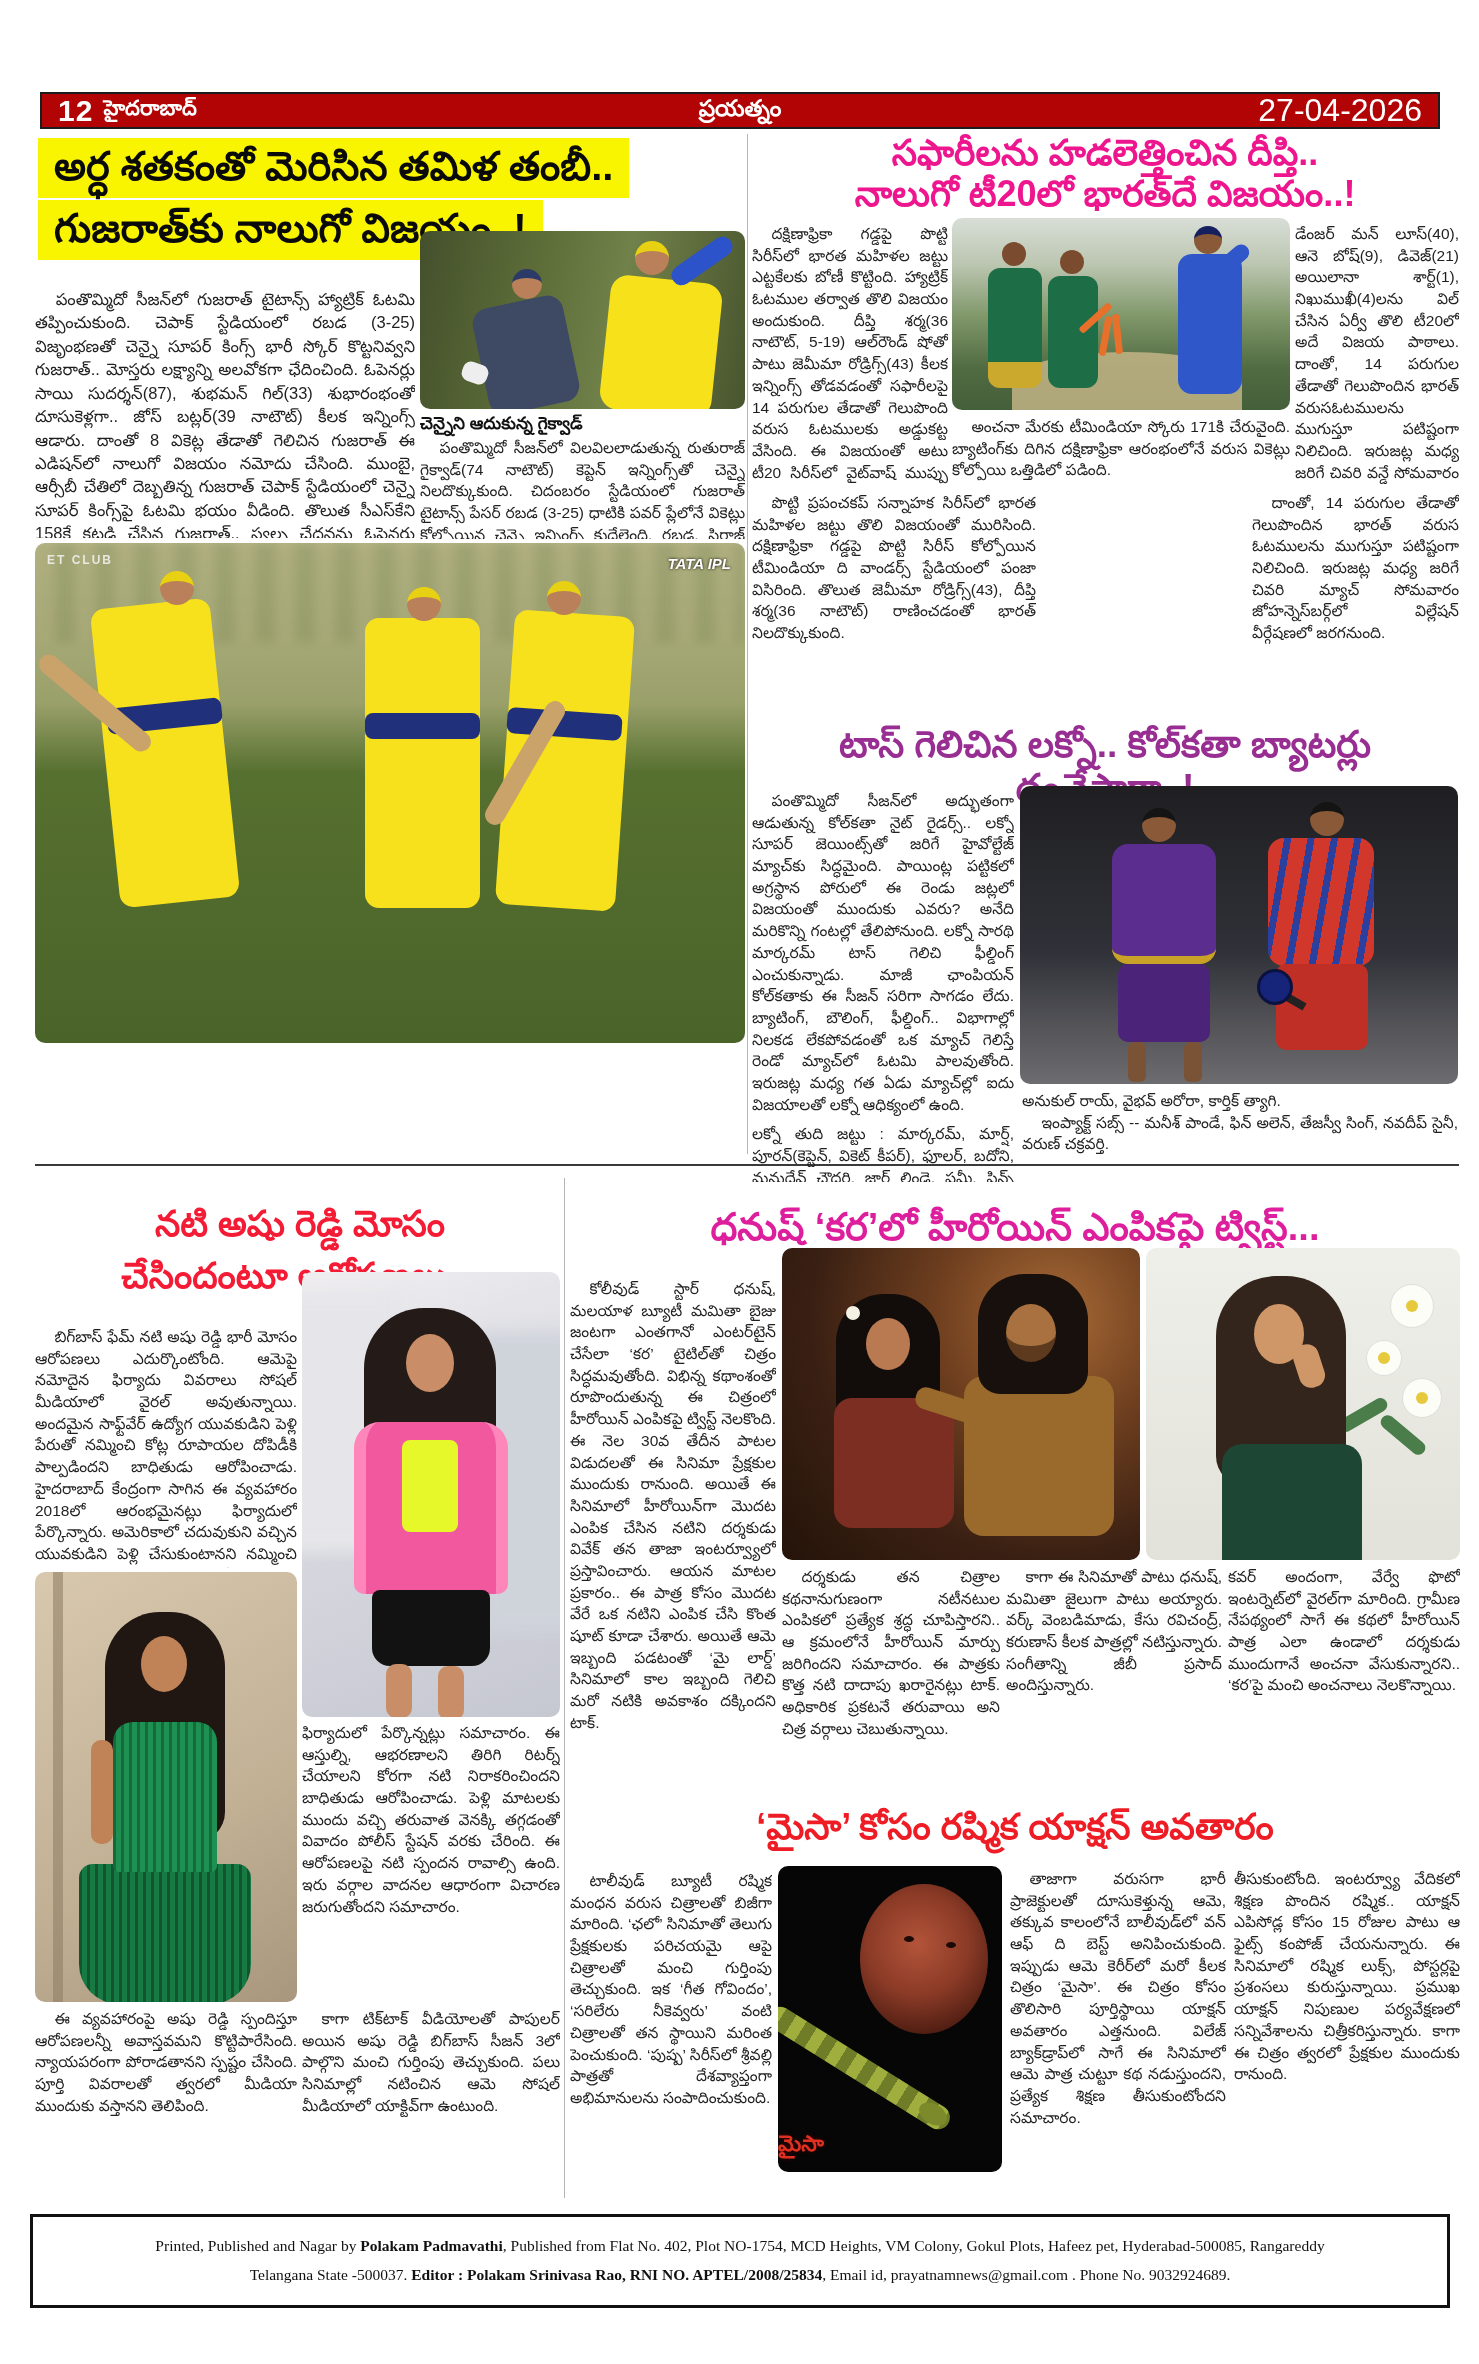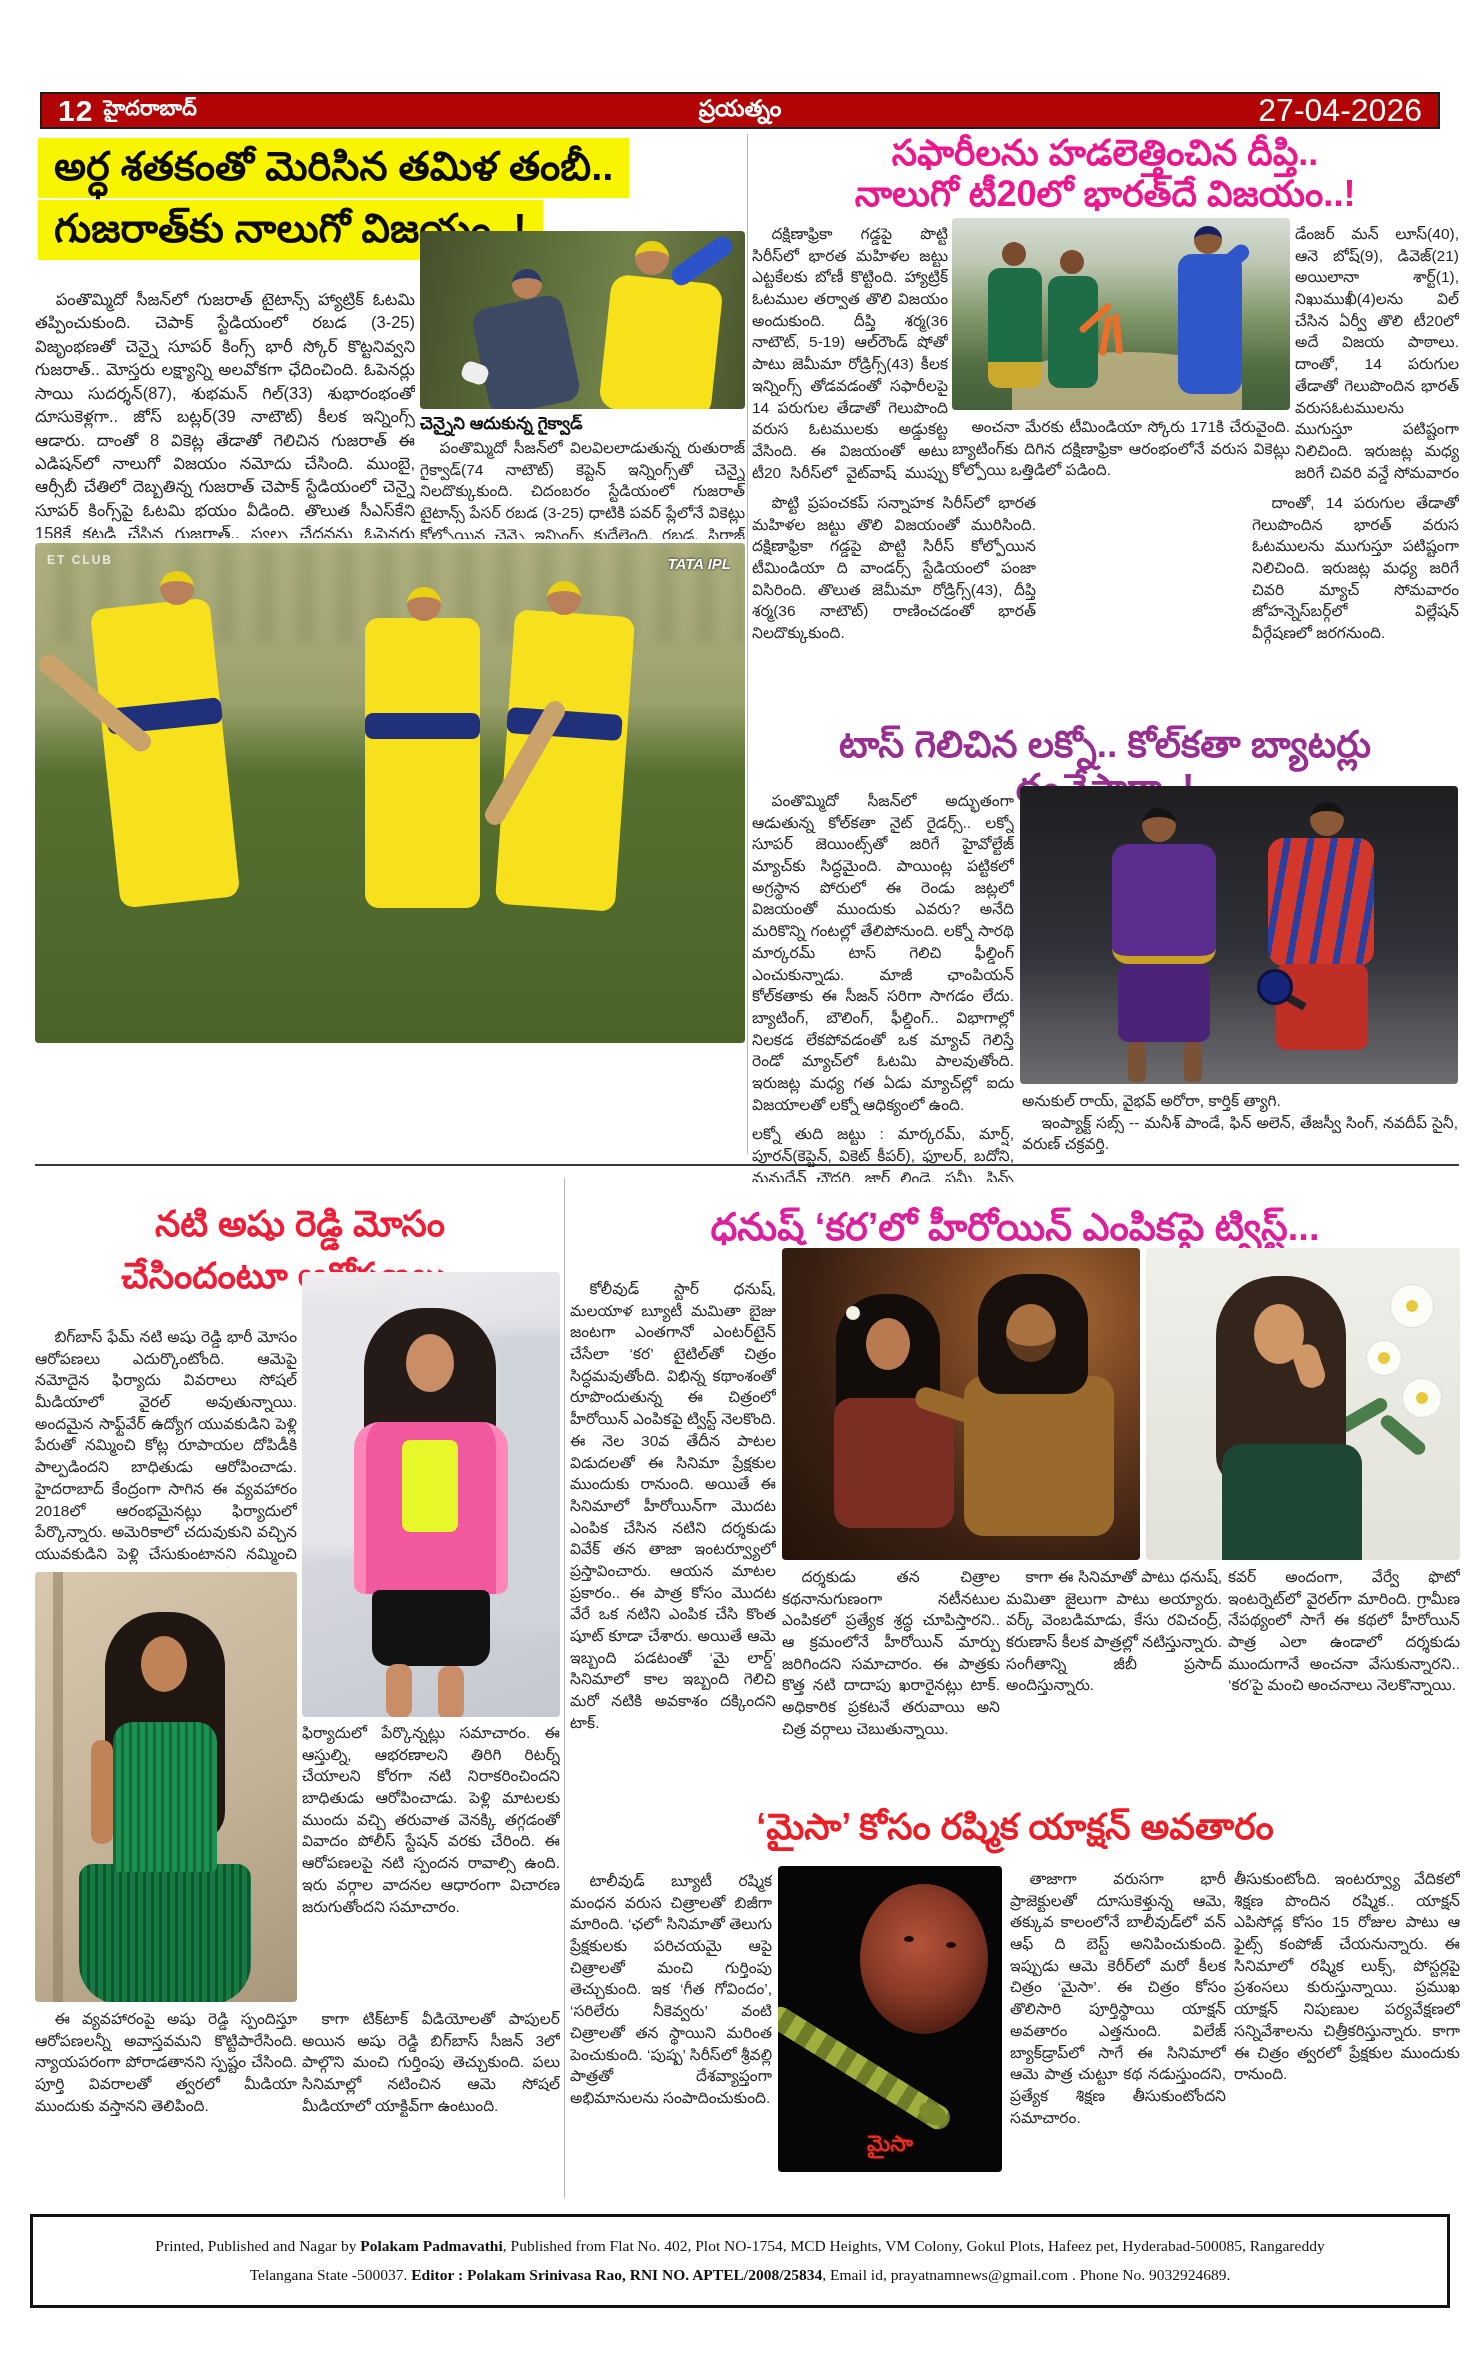--- a/index.html
+++ b/index.html
@@ -30,21 +30,21 @@
   .col p.np{text-indent:0}
   .f16{font-size:16.5px;line-height:1.42}
   .f15{font-size:15.5px;line-height:1.4}
   .subhead{position:absolute;font-weight:bold;color:#111;font-size:17px}
 
   
   .vrule{position:absolute;width:1px;background:#b5b5b5}
   .hrule{position:absolute;height:2px;background:#3a3a3a}
 
   
-  .photo{position:absolute;overflow:hidden;border-radius:4px}
+  .photo{position:absolute;overflow:hidden;border-radius:10px}
   .photo *{position:absolute}
   .sign{font-size:12px;color:#f3f3f3;font-weight:bold;letter-spacing:2px;opacity:.85}
   .ipl{font-size:15px;color:#fff;font-weight:bold;font-style:italic;text-shadow:0 0 3px #000}
 
   .ph-gtcsk{background:linear-gradient(100deg,#44502c,#5d6d38 35%,#71814a 60%,#49552e)}
   .gt-body{left:60px;top:70px;width:92px;height:108px;background:#3e4a63;border-radius:16px;transform:rotate(-12deg)}
   .gt-head{left:92px;top:38px;width:30px;height:30px;background:#b9805a;border-radius:50%;border-top:9px solid #2b3a66}
   .gt-glove{left:42px;top:132px;width:26px;height:20px;background:#eee;border-radius:8px;transform:rotate(20deg)}
   .csk-body{right:28px;top:48px;width:112px;height:135px;background:#f6e11a;border-radius:18px;transform:rotate(6deg)}
   .csk-head{right:76px;top:10px;width:34px;height:34px;background:#b9805a;border-radius:50%;border-top:10px solid #e8d012}
@@ -131,21 +131,21 @@
   .po-hair{left:70px;top:28px;width:130px;height:210px;background:#33241c;border-radius:60px 60px 30px 30px}
   .po-face{left:108px;top:56px;width:50px;height:60px;background:#cf9668;border-radius:50%}
   .po-hand{left:150px;top:96px;width:26px;height:44px;background:#cf9668;border-radius:12px;transform:rotate(-18deg)}
   .po-top{left:76px;top:196px;width:140px;height:116px;background:#1d4634;border-radius:20px 20px 0 0}
 
   .ph-maisa{background:#060606}
   .ms-face{right:14px;top:18px;width:128px;height:150px;background:radial-gradient(circle at 45% 40%,#b3543a 0%,#8a3a26 45%,#4e1d12 80%,rgba(0,0,0,0) 100%);border-radius:50%}
   .ms-eye{right:88px;top:70px;width:10px;height:6px;background:#1a0b07;border-radius:50%;box-shadow:42px 6px #1a0b07}
   .ms-snake{left:-24px;top:190px;width:210px;height:24px;border-radius:13px;background:repeating-linear-gradient(90deg,#9fae3d 0 12px,#6f7c28 12px 24px);transform:rotate(32deg)}
   .ms-snakehead{left:140px;top:238px;width:30px;height:20px;background:#7c8a2c;border-radius:50%;transform:rotate(32deg)}
-  .ms-title{left:0;right:0;bottom:10px;text-align:center;color:#e03020;font-weight:bold;font-size:22px;text-shadow:0 0 4px #400}
+  .ms-title{left:0;right:0;bottom:10px;text-align:left;color:#e03020;font-weight:bold;font-size:22px;text-shadow:0 0 4px #400}
 
   
   .footer{position:absolute;left:30px;top:2198px;width:1420px;height:94px;border:3px solid #111;background:#fff;
           font-family:"Liberation Serif","DejaVu Serif",serif;font-size:15.5px;color:#111;text-align:center;
           display:flex;flex-direction:column;justify-content:center;line-height:1.85;padding:0 14px}
   .footer .b{font-weight:bold}
 </style>
 </head>
 <body>
 

